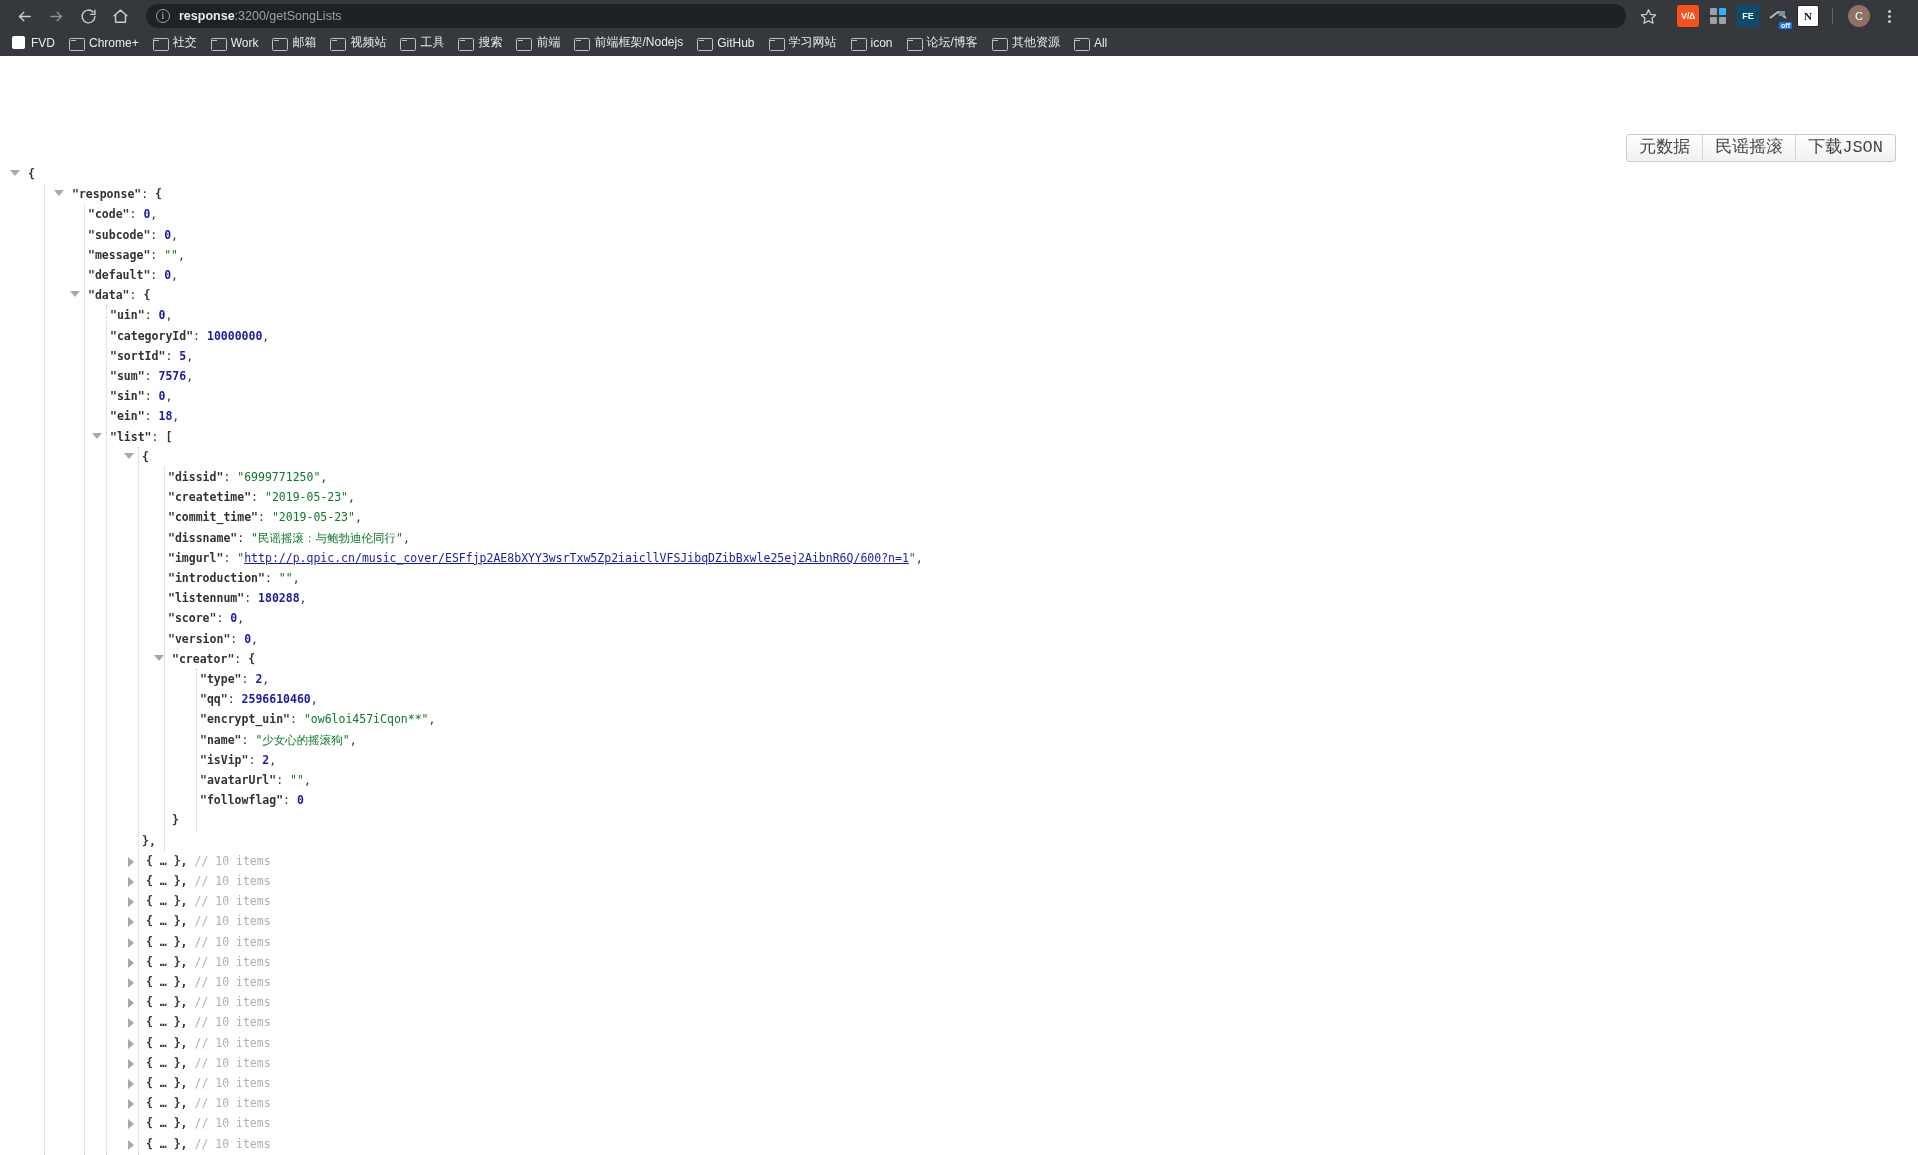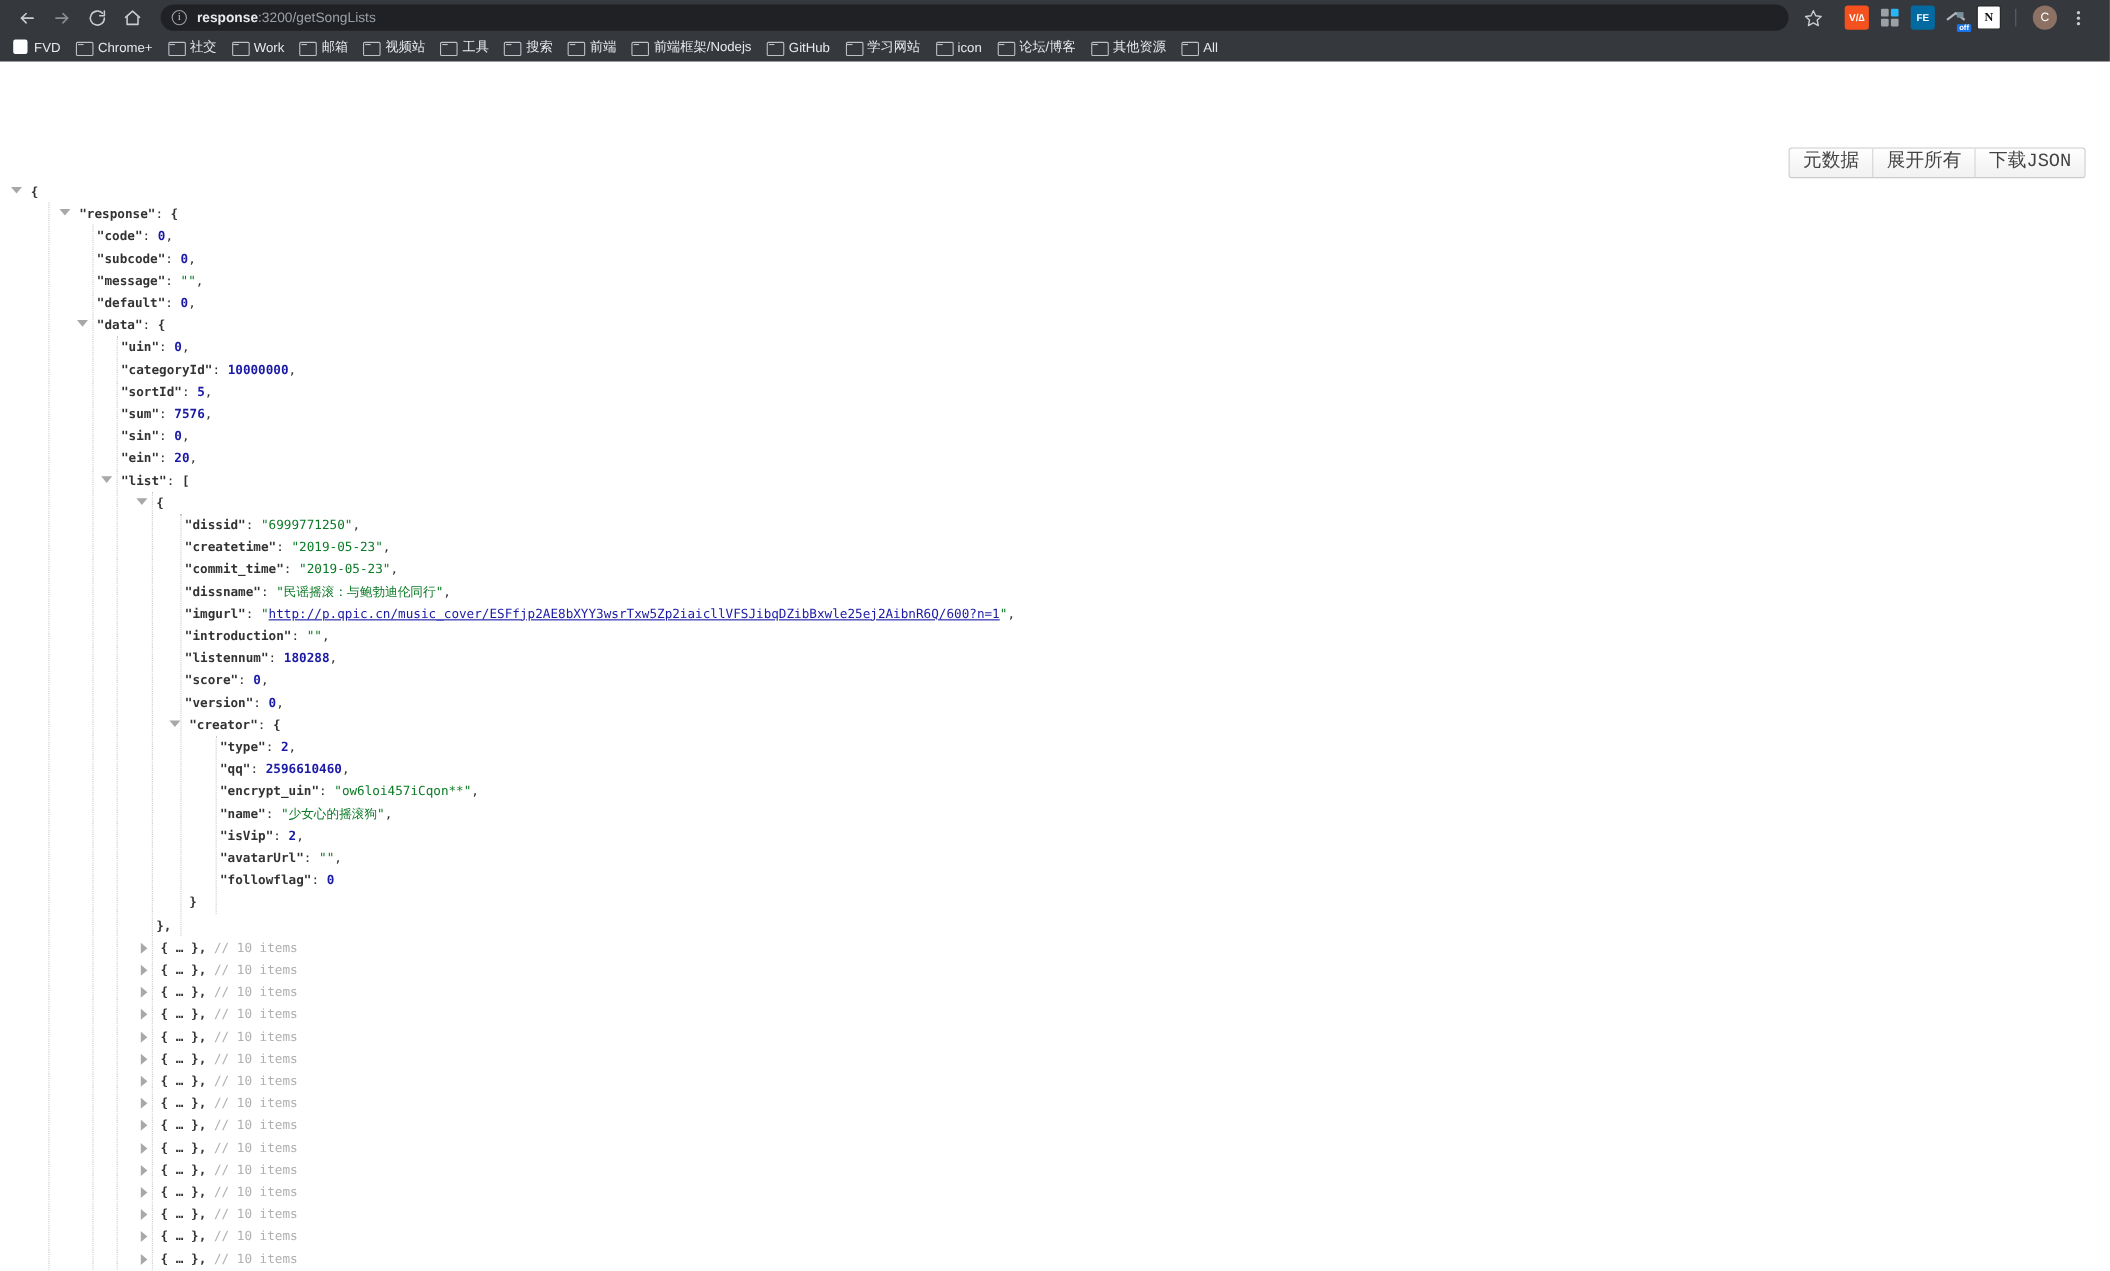--- a/index.html
+++ b/index.html
@@ -279,21 +279,21 @@
         <span style="font-size:9px;">V/∆</span>
       </div>
       <div class="ext-icon">
         <svg width="18" height="18" viewBox="0 0 18 18">
             <rect x="1" y="1" width="7" height="7" rx="1" fill="#9aa0a6"></rect>
             <rect x="10" y="1" width="7" height="7" rx="1" fill="#29b6f6"></rect>
             <rect x="1" y="10" width="7" height="7" rx="1" fill="#9aa0a6"></rect>
             <rect x="10" y="10" width="7" height="7" rx="1" fill="#9aa0a6"></rect>
           </svg>
       </div>
-      <div class="ext-icon" style="background:#0369a1;">
+      <div class="ext-icon" style="background:#0c4a6e;">
         <span>FE</span>
       </div>
       <div class="ext-icon">
         <svg width="18" height="14" viewBox="0 0 18 14">
             <path d="M1 9 L9 3 L17 9" stroke="#b0b7bd" stroke-width="2" fill="none"></path>
             <rect x="10" y="2" width="6" height="5" fill="#78909c"></rect>
           </svg>
         <span style="position:absolute;bottom:-2px;right:-3px;background:#1a73e8;color:#fff;font-size:7px;padding:0 2px;border-radius:1px;">off</span>
       </div>
       <div class="ext-icon" style="background:#fff;color:#111;border:1px solid #222;border-radius:2px;">
@@ -378,21 +378,21 @@
         <span class="folder"></span>
         <span>All</span>
       </div>
     </div>
 </div>
 
 <div id="page">
 
   <div id="action-bar">
     <button>元数据</button>
-    <button>展开所有</button>
+    <button>民谣摇滚</button>
     <button>下载JSON</button>
   </div>
 
   <div id="json-view" style="height: 1070.6px; position: absolute;">
       <div class="row" style="position: absolute; left: 0px; right: 0px; top: 0px;">
         <span class="tri tri-down" style="position: absolute; left: 10px; top: 6px;"></span>
         <span style="position: absolute; left: 28px; top: 0px;"><span class="brc">{</span></span>
       </div>
       <div class="row" style="position: absolute; left: 0px; right: 0px; top: 20.2px;">
         <span class="tri tri-down" style="position: absolute; left: 54px; top: 6px;"></span>
@@ -423,21 +423,21 @@
       <div class="row" style="position: absolute; left: 0px; right: 0px; top: 181.8px;">
         <span style="position: absolute; left: 110px; top: 0px;"><span class="k">"sortId"</span><span class="punc">: </span><span class="num">5</span><span class="punc">,</span></span>
       </div>
       <div class="row" style="position: absolute; left: 0px; right: 0px; top: 202px;">
         <span style="position: absolute; left: 110px; top: 0px;"><span class="k">"sum"</span><span class="punc">: </span><span class="num">7576</span><span class="punc">,</span></span>
       </div>
       <div class="row" style="position: absolute; left: 0px; right: 0px; top: 222.2px;">
         <span style="position: absolute; left: 110px; top: 0px;"><span class="k">"sin"</span><span class="punc">: </span><span class="num">0</span><span class="punc">,</span></span>
       </div>
       <div class="row" style="position: absolute; left: 0px; right: 0px; top: 242.4px;">
-        <span style="position: absolute; left: 110px; top: 0px;"><span class="k">"ein"</span><span class="punc">: </span><span class="num">20</span><span class="punc">,</span></span>
+        <span style="position: absolute; left: 110px; top: 0px;"><span class="k">"ein"</span><span class="punc">: </span><span class="num">18</span><span class="punc">,</span></span>
       </div>
       <div class="row" style="position: absolute; left: 0px; right: 0px; top: 262.6px;">
         <span class="tri tri-down" style="position: absolute; left: 92px; top: 6px;"></span>
         <span style="position: absolute; left: 110px; top: 0px;"><span class="k">"list"</span><span class="punc">: </span><span class="brc">[</span></span>
       </div>
       <div class="row" style="position: absolute; left: 0px; right: 0px; top: 282.8px;">
         <span class="tri tri-down" style="position: absolute; left: 124px; top: 6px;"></span>
         <span style="position: absolute; left: 142px; top: 0px;"><span class="brc">{</span></span>
       </div>
       <div class="row" style="position: absolute; left: 0px; right: 0px; top: 303px;">

